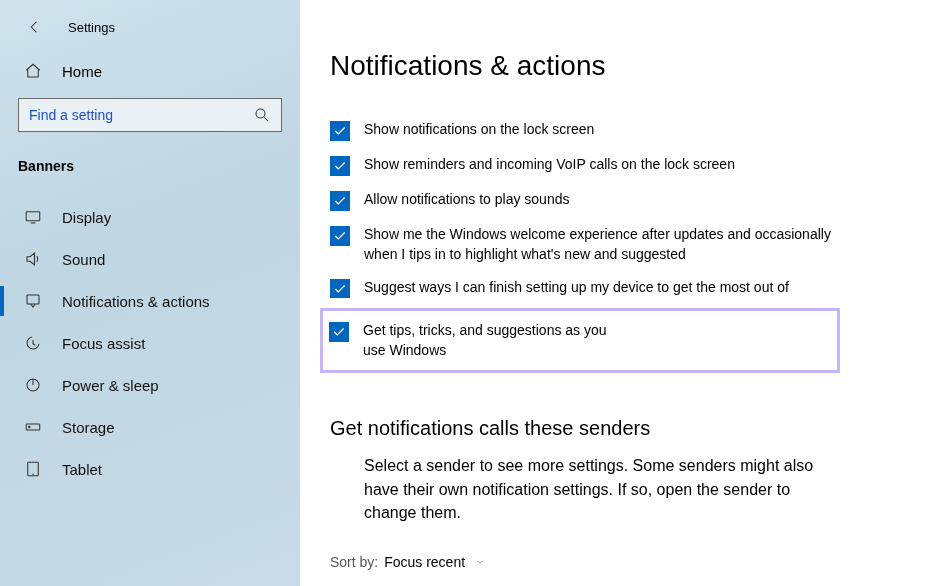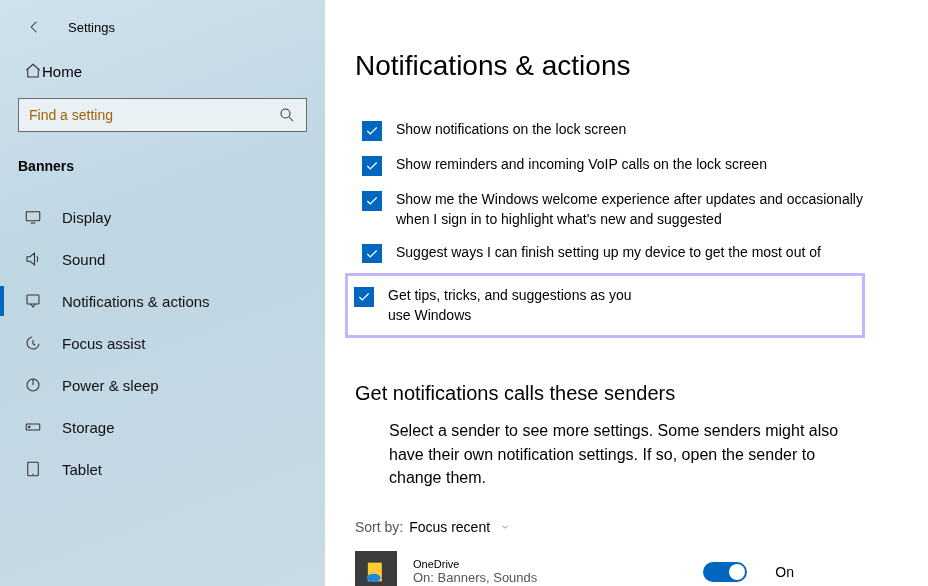--- a/index.html
+++ b/index.html
@@ -4,47 +4,47 @@
   <style>
     * { box-sizing: border-box; margin: 0; padding: 0; }
     body {
       font-family: "Segoe UI", Arial, sans-serif;
       background: #fff;
       width: 928px; height: 586px; overflow: hidden;
       display: flex;
       color: #000;
     }
     .sidebar {
-      width: 325px;
+      width: 300px;
       height: 100%;
       background: linear-gradient(160deg, #cfe2ec 0%, #bfd6e3 40%, #c8dbe6 100%);
       padding-top: 14px;
       position: relative;
     }
     .topbar {
       display: flex; align-items: center;
       padding: 4px 18px 14px 26px;
       gap: 24px;
       font-size: 13px;
     }
     .home-row {
       display: flex; align-items: center;
-      padding: 12px 18px 12px 24px; 
+      padding: 12px 18px 12px 24px; gap: 20px;
       font-size: 15px;
     }
     .searchbox {
       margin: 6px 18px 10px 18px;
       height: 34px;
       border: 1px solid #6b6b6b;
       background: #eaf1f5;
       display: flex; align-items: center;
       padding: 0 10px;
       justify-content: space-between;
       font-size: 14px;
-      color: #a16207;
+      color: #1d4ed8;
     }
     .section-label {
       padding: 16px 18px 8px 18px;
       font-weight: 600;
       font-size: 14px;
     }
     .nav { margin-top: 14px; display: flex; flex-direction: column; }
     .nav-item {
       display: flex; align-items: center;
       padding: 12px 18px 12px 24px; gap: 20px;
@@ -63,21 +63,20 @@
       flex: 1; padding: 50px 34px 0 30px; overflow: hidden;
     }
     .page-title { font-size: 28px; font-weight: 400; margin-bottom: 36px; }
     .checks { display: flex; flex-direction: column; gap: 10px; }
     .check-row {
       display: flex; align-items: flex-start;
       gap: 14px;
       font-size: 14px; line-height: 1.4;
       max-width: 520px;
       padding: 2px 6px 2px 0;
-      margin-left: 7px;
     }
     .check-row.highlight {
       border: 3px solid #c4b5fd;
       padding: 10px 220px 10px 6px;
       margin-left: -10px;
     }
     .checkbox {
       width: 20px; height: 20px;
       background: #0067c0;
       border: 1px solid #0067c0;
@@ -234,21 +233,29 @@
           </svg>
         </span>
       <span>Show reminders and incoming VoIP calls on the lock screen</span>
     </div>
     <div class="check-row">
       <span class="checkbox">
           <svg viewBox="0 0 24 24">
             <path d="M4 12l5 5L20 6"></path>
           </svg>
         </span>
-      <span>Show me the Windows welcome experience after updates and occasionally when I sign in to highlight what's new and suggested</span>
+      <span>Allow notifications to play sounds</span>
+    </div>
+    <div class="check-row">
+      <span class="checkbox">
+          <svg viewBox="0 0 24 24">
+            <path d="M4 12l5 5L20 6"></path>
+          </svg>
+        </span>
+      <span>Show me the Windows welcome experience after updates and occasionally when I tips in to highlight what's new and suggested</span>
     </div>
     <div class="check-row" style="max-height:22px;overflow:hidden">
       <span class="checkbox">
           <svg viewBox="0 0 24 24">
             <path d="M4 12l5 5L20 6"></path>
           </svg>
         </span>
       <span>Suggest ways I can finish setting up my device to get the most out of Windows</span>
     </div>
     <div class="check-row highlight">

